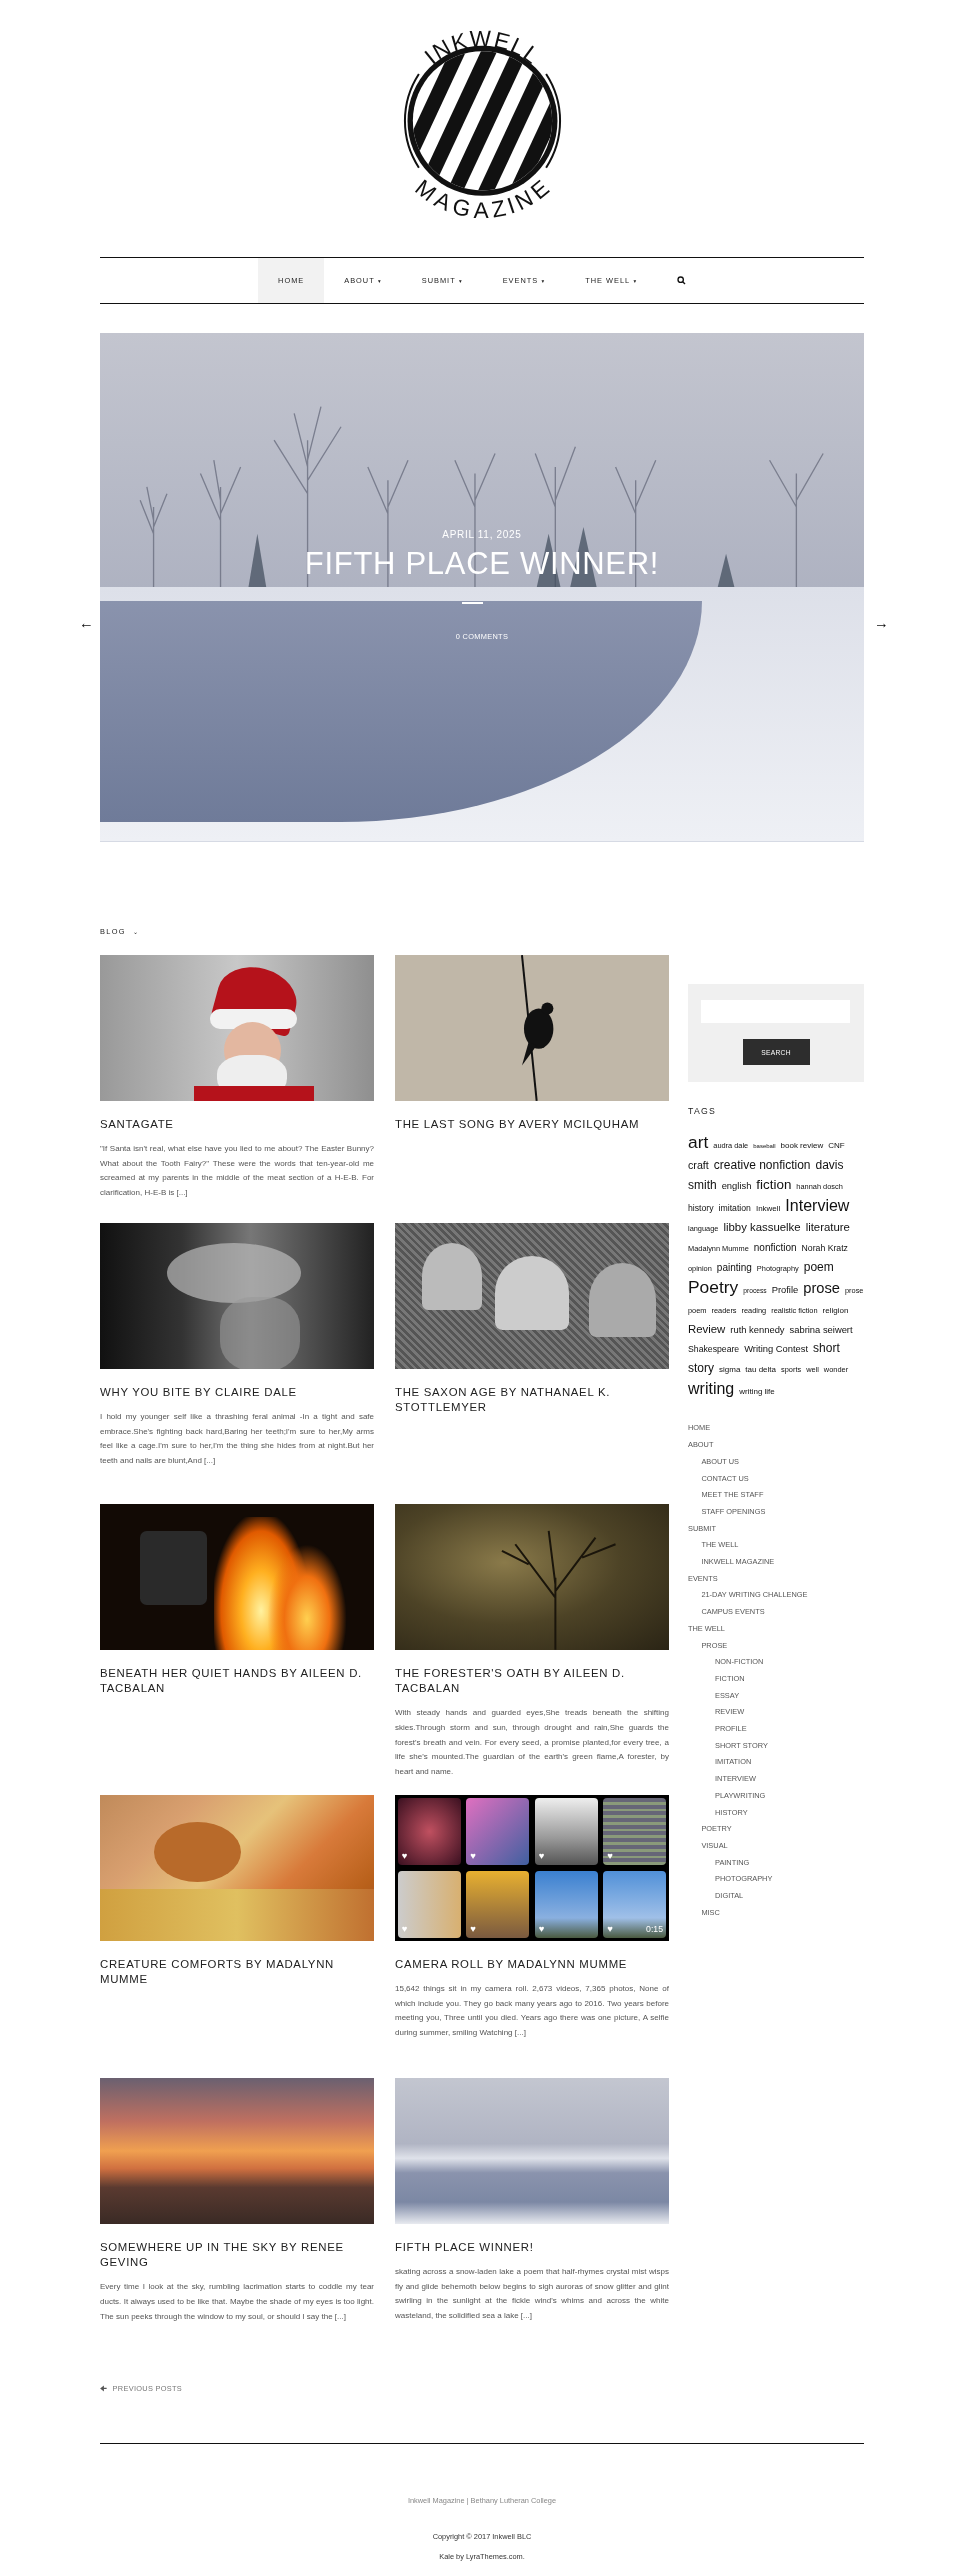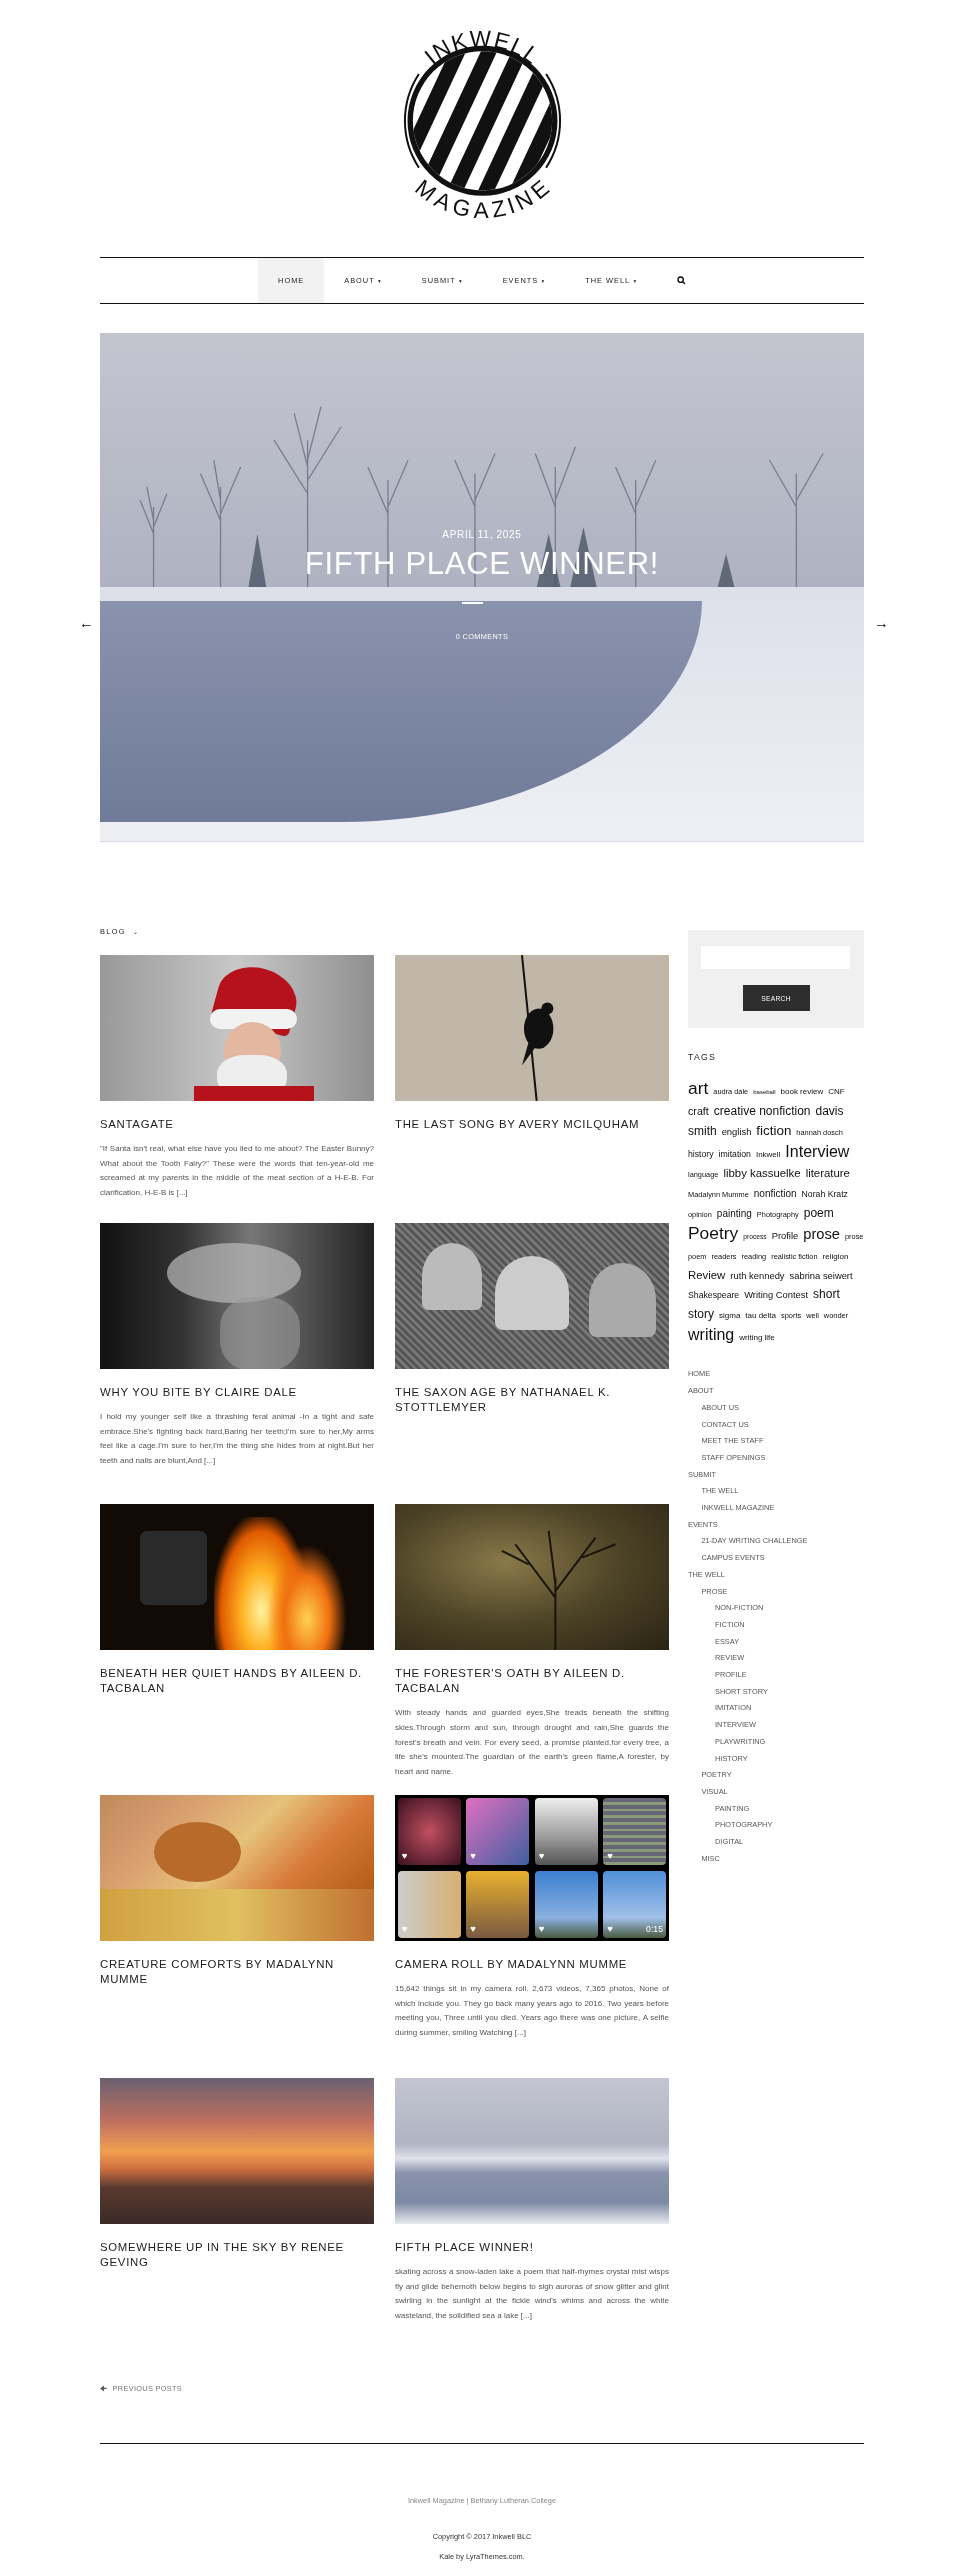--- a/index.html
+++ b/index.html
@@ -20,21 +20,21 @@
 .hero-title{position:absolute;top:213px;width:100%;font-size:31px;letter-spacing:0.7px;font-weight:normal}
 .hero-sep{position:absolute;top:269px;left:362px;width:21.4px;height:2px;background:#fff}
 .hero-comments{position:absolute;top:299px;width:100%;font-size:7.4px;font-weight:normal;letter-spacing:0.3px}
 .arrow{position:absolute;top:615px;font-size:14.7px;color:#111;cursor:pointer}
 .blog-label{position:absolute;left:100px;top:927px;font-size:7.4px;letter-spacing:1.3px;color:#222}
 .posts{position:absolute;left:100px;top:955px;width:569px}
 .post{position:absolute;width:274px}
 .post .img{width:274px;height:146px;position:relative;overflow:hidden}
 .post h2{font-size:11.4px;font-weight:normal;letter-spacing:0.7px;margin-top:16px;line-height:15.4px;color:#222;text-transform:uppercase}
 .post p{font-size:8px;line-height:14.7px;color:#555;margin-top:9.4px;text-align:justify}
-.sidebar{position:absolute;left:688px;top:930px;width:176px}
+.sidebar{position:absolute;left:688px;top:984px;width:176px}
 .search-box{background:#f0f0f0;width:176px;height:98px;padding:16px 13.4px}
 .search-box input{width:149px;height:23.4px;border:none;background:#fff}
 .search-btn{display:block;margin:16px auto 0;width:67px;height:25.4px;background:#2d2d2d;color:#fff;font-size:6.7px;border:none;letter-spacing:0.3px}
 .tags-title{margin-top:24px;font-size:8.7px;letter-spacing:1.3px}
 .tags{margin-top:17.4px;line-height:19px;color:#111}
 .tags span{margin-right:2px;cursor:pointer}
 .menu{margin-top:19px;font-size:7.4px;color:#555;line-height:16.7px}
 .menu .l1{padding-left:0}
 .menu .l2{padding-left:13.4px}
 .menu .l3{padding-left:27px}
@@ -238,20 +238,21 @@
           </div>
       </div>
     </div>
     <h2>CAMERA ROLL BY MADALYNN MUMME</h2>
     <p>15,642 things sit in my camera roll. 2,673 videos, 7,365 photos, None of which include you. They go back many years ago to 2016. Two years before meeting you, Three until you died. Years ago there was one picture, A selfie during summer, smiling Watching [...]</p>
   </article>
 
   <article class="post" style="left:0;top:1123px">
     <div class="img" style="background:linear-gradient(180deg,#6a6070 0%,#c07060 30%,#f0a050 50%,#d07040 62%,#5a3a30 75%,#3a2a25 100%)"></div>
     <h2>SOMEWHERE UP IN THE SKY BY RENEE GEVING</h2>
+    <p>Every time I look at the sky, rumbling lacrimation starts to coddle my tear ducts. It always used to be like that. Maybe the shade of my eyes is too light. The sun peeks through the window to my soul, or should I say the [...]</p>
   </article>
   <article class="post" style="left:295px;top:1123px">
     <div class="img" style="background:linear-gradient(180deg,#c3c6d0 0%,#b0b4c3 45%,#dfe2ea 55%,#8a93ad 65%,#7c88a4 85%,#e8eaf0 100%)"></div>
     <h2>FIFTH PLACE WINNER!</h2>
     <p>skating across a snow-laden lake a poem that half-rhymes crystal mist wisps fly and glide behemoth below begins to sigh auroras of snow glitter and glint swirling in the sunlight at the fickle wind's whims and across the white wasteland, the solidified sea a lake [...]</p>
   </article>
 </div>
 
 <aside class="sidebar">
   <div class="search-box">

